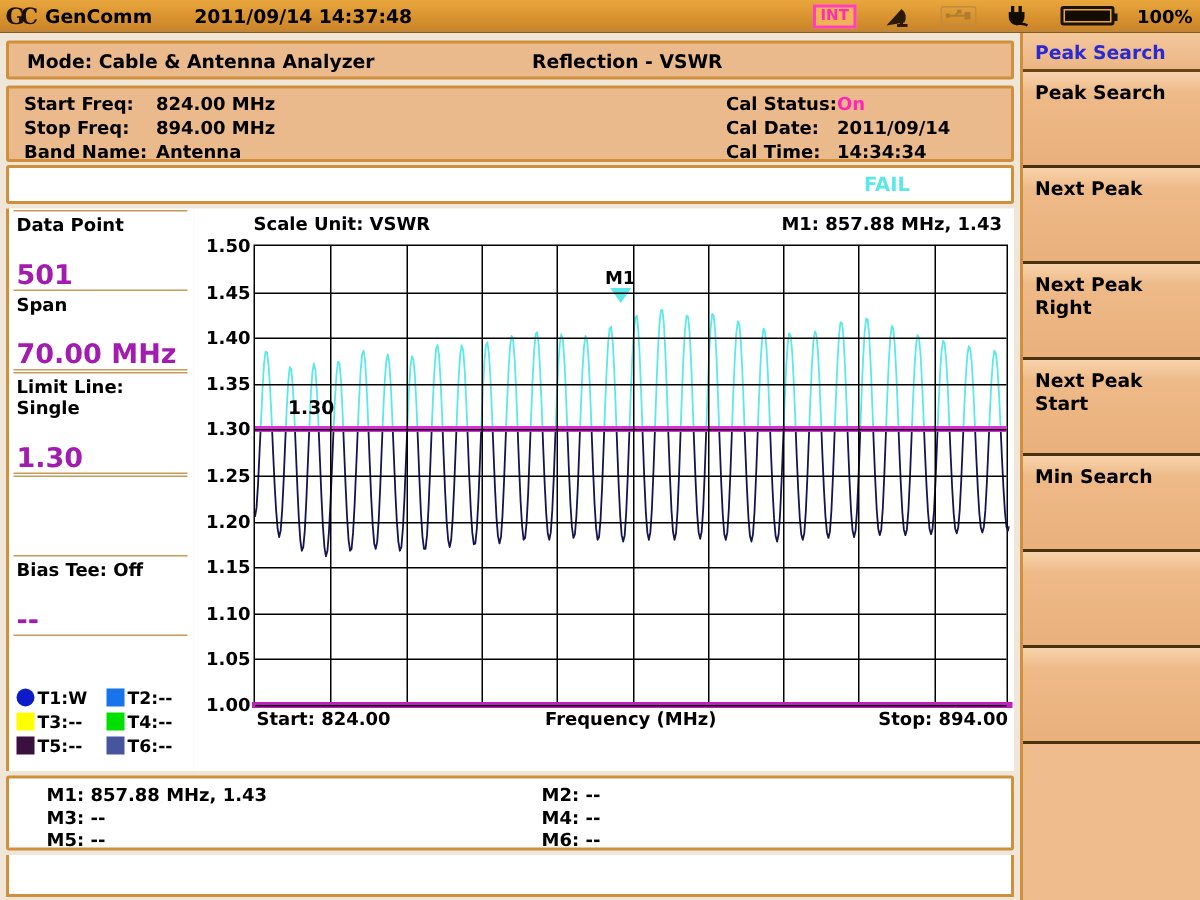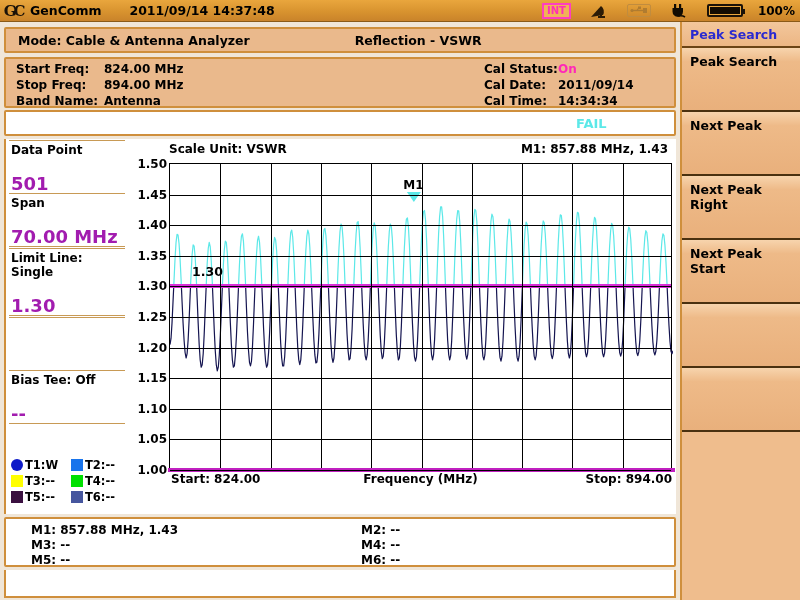--- a/index.html
+++ b/index.html
@@ -447,20 +447,23 @@
       </div>
       <div class="rm-item">
         <span class="rm-label">Next Peak</span>
       </div>
       <div class="rm-item">
         <span class="rm-label">Next Peak Right</span>
       </div>
       <div class="rm-item">
         <span class="rm-label">Next Peak Start</span>
       </div>
+      <div class="rm-item">
+        <span class="rm-label">Min Search</span>
+      </div>
       <div class="rm-item empty">
         <span class="rm-label"></span>
       </div>
       <div class="rm-item empty">
         <span class="rm-label"></span>
       </div>
     </div>
 </div>
 
 </body></html>

